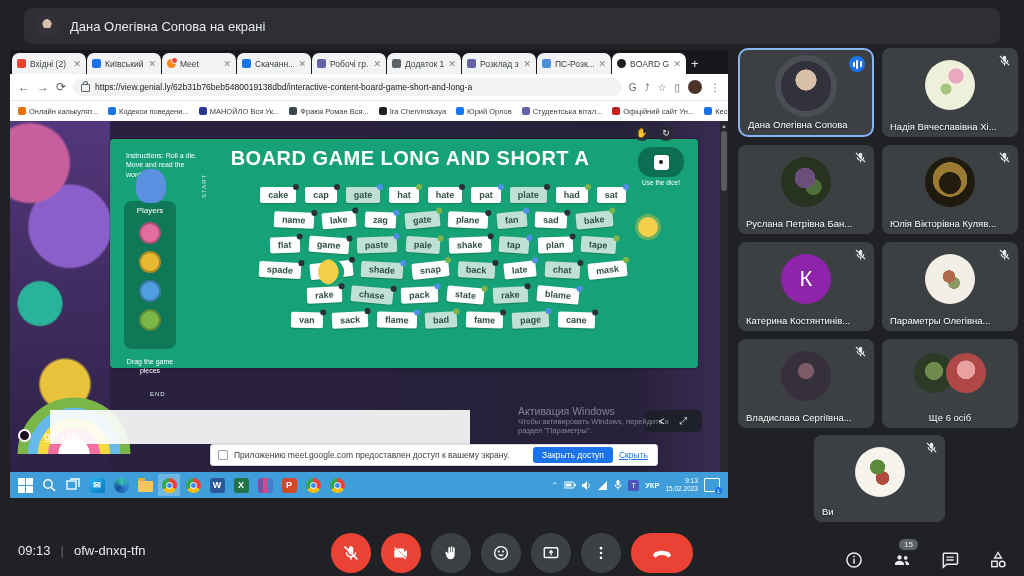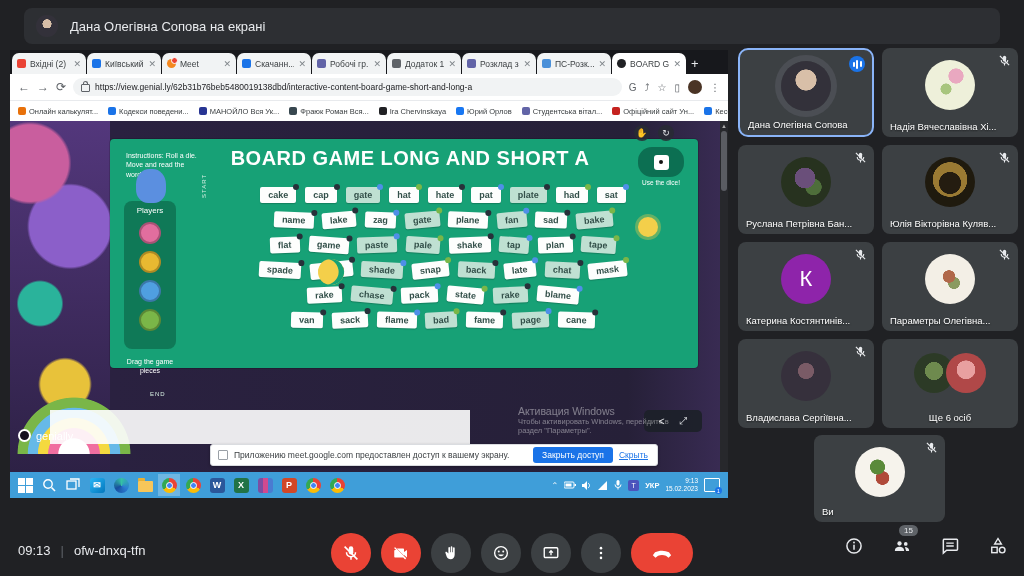--- a/index.html
+++ b/index.html
@@ -57,21 +57,21 @@
   .wt{position:relative;background:#fdfefd;color:#33504a;font-weight:bold;font-size:9px;padding:3px 8px;border-radius:2px;box-shadow:0 1px 1px rgba(0,0,0,.2);}
   .wt.g{background:#bfe0d2;}
   .wt::after{content:'';position:absolute;top:-3px;right:-3px;width:6px;height:6px;border-radius:50%;background:#27313a;}
   .wt:nth-child(3n)::after{background:#4f8fe8;}
   .wt:nth-child(4n)::after{background:#7ab648;}
   .moon{position:absolute;left:208px;top:120px;width:26px;height:26px;border-radius:50%;background:#f4cf4a;box-shadow:-5px -2px 0 0 #17a176 inset;transform:rotate(-20deg);}
   .sun{position:absolute;right:40px;top:78px;width:20px;height:20px;border-radius:50%;background:#f4cf4a;box-shadow:0 0 0 3px rgba(244,207,74,.35);}
   .monster{position:absolute;left:26px;top:30px;width:30px;height:34px;border-radius:45% 45% 40% 40%;background:#5b8fe0;}
   .gen-controls{position:absolute;right:54px;top:4px;display:flex;gap:8px;}
   .gc{width:16px;height:16px;border-radius:50%;background:rgba(40,44,52,.85);color:#e8eaed;font-size:9px;display:flex;align-items:center;justify-content:center;}
-  .glogo{position:absolute;left:8px;bottom:30px;display:flex;align-items:center;gap:5px;}
+  .glogo{position:absolute;left:8px;bottom:30px;display:flex;align-items:center;gap:13px;}
   .glogo .gc1{width:13px;height:13px;border-radius:50%;border:2px solid #fff;background:#15101e;box-sizing:border-box;}
   .glogo span{color:#fff;font-size:11px;}
   .sharebtns{position:absolute;right:26px;bottom:40px;width:58px;height:22px;background:rgba(28,32,40,.9);border-radius:5px;display:flex;align-items:center;justify-content:space-evenly;color:#e8eaed;font-size:10px;}
   .watermark{position:absolute;right:20px;bottom:36px;width:190px;color:rgba(255,255,255,.42);}
   .watermark .w1{font-size:10.5px;}
   .watermark .w2{font-size:7.5px;line-height:1.3;}
   .scrollbar{position:absolute;right:0;top:0;width:8px;height:100%;background:#27282c;}
   .scrollbar .sa{position:absolute;top:2px;left:0;width:8px;text-align:center;color:#aaa;font-size:6px;}
   .scrollbar .st{position:absolute;top:10px;left:1px;width:6px;height:60px;background:#5a5c62;border-radius:3px;}
   
@@ -122,21 +122,21 @@
   .selftile{position:absolute;left:814px;top:435px;width:131px;height:87px;}
   .selftile .ptile{width:131px;height:87px;}
   
   .footer{position:absolute;left:0;right:0;bottom:0;height:46px;background:#202124;}
   .meta{position:absolute;left:18px;top:13px;display:flex;align-items:center;gap:10px;color:#e8eaed;font-size:13px;}
   .meta .sep{color:#5f6368;}
   .controls{position:absolute;left:0;right:0;top:3px;display:flex;justify-content:center;gap:10px;}
   .cbtn{width:40px;height:40px;border-radius:50%;background:#3c4043;display:flex;align-items:center;justify-content:center;}
   .cbtn.red{background:#ea4335;}
   .cbtn.pill{width:62px;border-radius:20px;background:#ea4335;}
-  .ricons{position:absolute;right:14px;top:4px;display:flex;gap:24px;align-items:center;}
+  .ricons{position:absolute;right:14px;top:18px;display:flex;gap:24px;align-items:center;}
   .ric{position:relative;width:24px;height:24px;display:flex;align-items:center;justify-content:center;}
   .badge{position:absolute;top:-9px;right:-4px;background:#5f6368;color:#e8eaed;font-size:8px;padding:1px 5px;border-radius:8px;}
   svg{display:block;}
 </style>
 </head>
 <body>
 
 <div class="banner">
   <div class="bav"></div>
   <span>Дана Олегівна Сопова на екрані</span>

